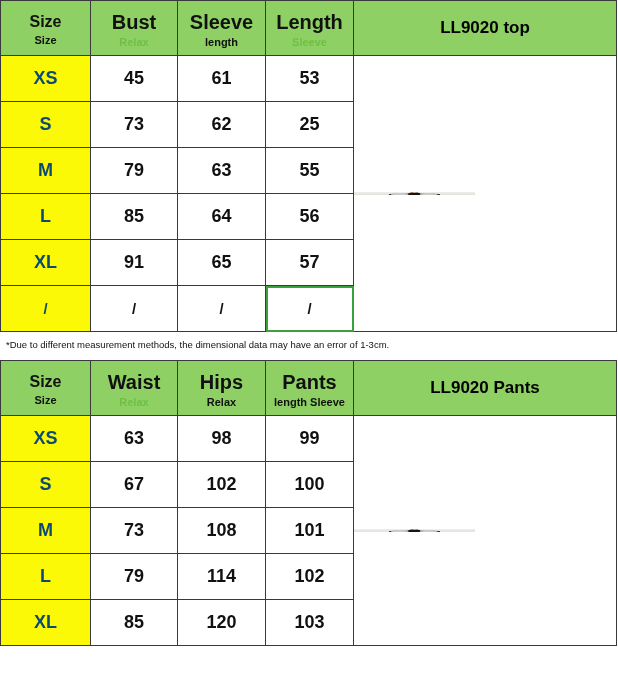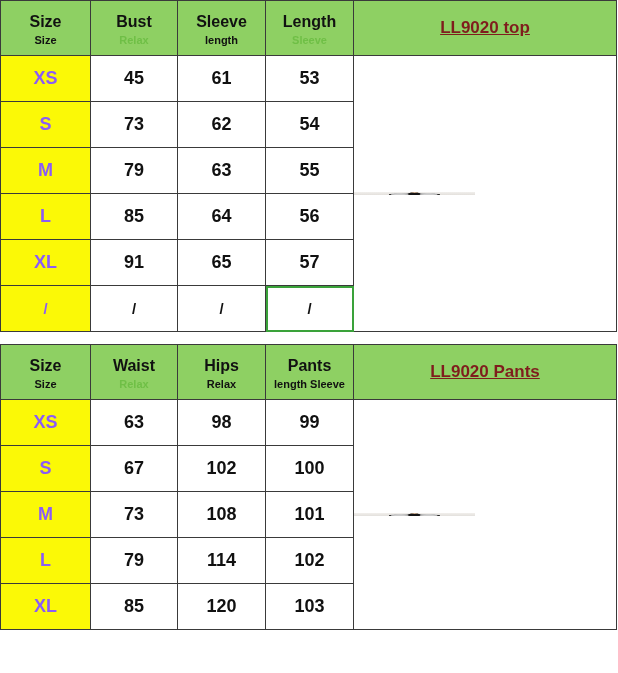--- a/index.html
+++ b/index.html
@@ -42,21 +42,21 @@
   .hdr-cell {
     background: #8ed063;
     height: 54px;
     position: relative;
   }
   .hdr-cell.size-hdr {
     background: #8ed063;
   }
   .hdr-main {
     display: block;
-    font-size: 16px;
+    font-size: 20px;
     font-weight: bold;
     color: #111;
     line-height: 1.05;
     padding-top: 5px;
   }
   .hdr-sub {
     display: block;
     font-size: 11px;
     font-weight: bold;
     color: #6fbf46;
@@ -70,31 +70,30 @@
     color: #111;
     font-size: 11px;
   }
   .hdr-cell.size-hdr .hdr-main { font-size: 16px; }
 
   
   .img-hdr {
     background: #8ed063;
     font-size: 17px;
     font-weight: bold;
-    color: #7f1d1d;
+    color: #000000;
     height: 54px;
-    text-decoration: underline;
   }
 
   
   .row-size {
     background: #fbf906;
     font-size: 18px;
     font-weight: bold;
-    color: #8b5cf6;
+    color: #0c4a6e;
     height: 45px;
     margin-left: 40px;
   }
   .row-val {
     background: #ffffff;
     font-size: 18px;
     font-weight: bold;
     color: #111;
     height: 45px;
   }
@@ -354,21 +353,21 @@
               </div>
             </div>
           </div>
         </td>
       </tr>
 
       <tr>
         <td class="row-size">S</td>
         <td class="row-val">73</td>
         <td class="row-val">62</td>
-        <td class="row-val">54</td>
+        <td class="row-val">25</td>
       </tr>
       <tr>
         <td class="row-size">M</td>
         <td class="row-val">79</td>
         <td class="row-val">63</td>
         <td class="row-val">55</td>
       </tr>
       <tr>
         <td class="row-size">L</td>
         <td class="row-val">85</td>
@@ -384,20 +383,21 @@
       <tr class="row-slash">
         <td class="row-size">/</td>
         <td class="row-val">/</td>
         <td class="row-val">/</td>
         <td class="row-val green-outline">/</td>
       </tr>
     </tbody>
   </table>
 
   <div class="notes">
+    <div class="note">*Due to different measurement methods, the dimensional data may have an error of 1-3cm.</div>
   </div>
 
   <div class="table-gap"></div>
 
   <table class="size-table">
     <colgroup>
       <col class="c-size">
         <col class="c-b">
         <col class="c-c">
         <col class="c-d">

